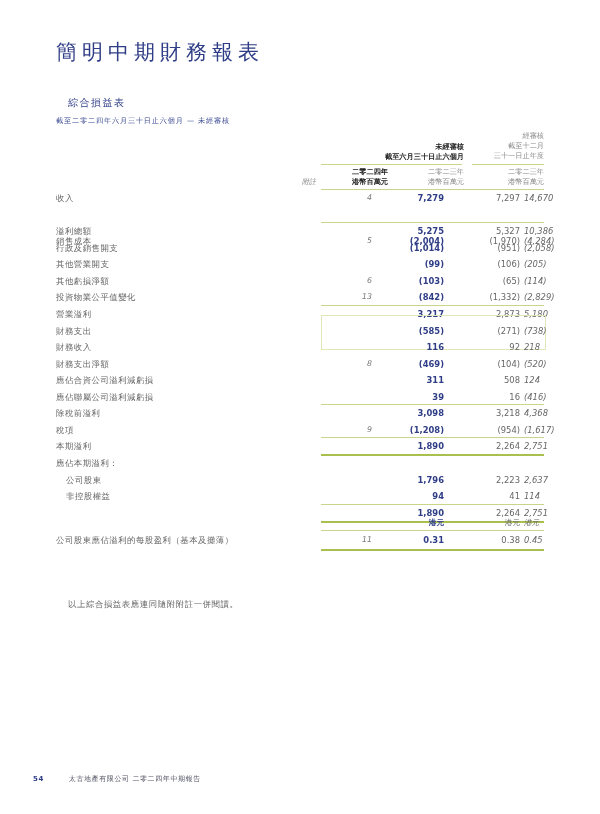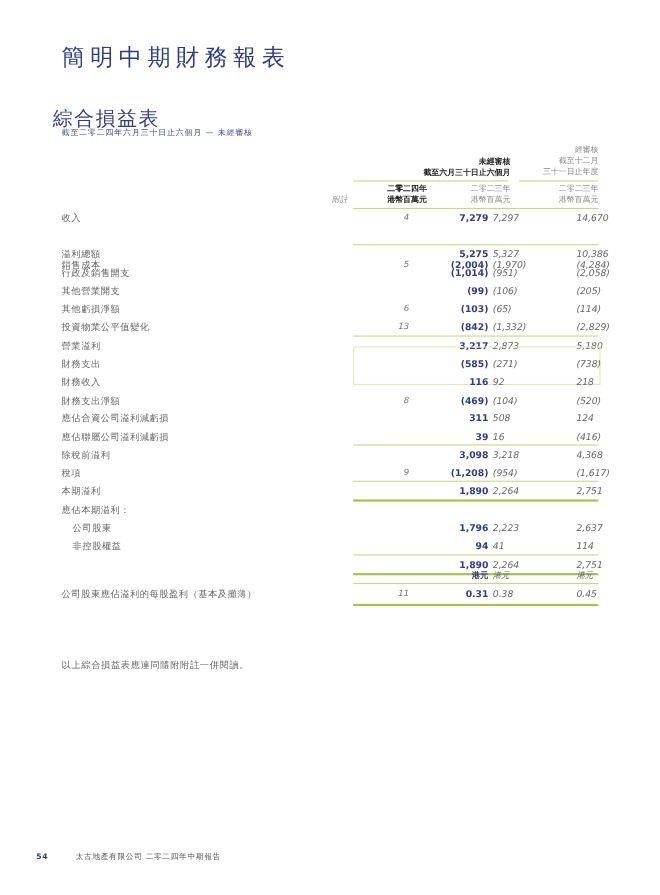--- a/index.html
+++ b/index.html
@@ -1,38 +1,38 @@
 <!DOCTYPE html>
 <html><head>
 <meta charset="utf-8">
 <style>
   html, body { margin:0; padding:0; background:#ffffff; }
   body { width:600px; height:814px; position:relative; overflow:hidden;
          font-family:"DejaVu Sans", "Liberation Sans", sans-serif; color:#555; }
   .title { position:absolute; left:56px; top:38px; font-size:21px; letter-spacing:5px; color:#2f3d86; }
-  .subtitle { position:absolute; left:48px; top:96px; font-size:18px; letter-spacing:1.5px; color:#2f3d86; }
+  .subtitle { position:absolute; left:68px; top:96px; font-size:10px; letter-spacing:1.5px; color:#2f3d86; }
   .period { position:absolute; left:56px; top:116px; font-size:7.2px; letter-spacing:0.8px; color:#3a4890; }
 
   .hdr { position:absolute; font-size:7.2px; line-height:10.5px; text-align:right; color:#888; }
   .hdr.center { color:#333; }
   .hdr.bold { color:#222; font-weight:bold; }
   .hline { position:absolute; height:1px; background:#c9d68a; }
   .hline.thick { height:2px; background:#a9c04f; }
 
   .row { position:absolute; left:56px; width:488px; height:16.5px; font-size:8.4px; }
   .row .label { position:absolute; left:0; top:3px; color:#666; letter-spacing:0.5px; }
   .row .label.indent { left:10px; }
   .row .note { position:absolute; left:290px; width:26px; top:3px; text-align:right; font-style:italic; color:#777; font-size:7.8px; }
   .row .v1 { position:absolute; left:316px; width:72px; top:3px; text-align:right; color:#2f3d86; font-weight:bold; }
-  .row .v2 { position:absolute; left:392px; width:72px; top:3px; text-align:left; color:#666;font-style:italic; }
+  .row .v2 { position:absolute; left:392px; width:72px; top:3px; text-align:right; color:#666; }
   .row .v3 { position:absolute; left:468px; width:76px; top:3px; text-align:left; color:#666;font-style:italic; }
 
   .box { position:absolute; left:321px; top:315px; width:223px; height:33px; border:1px solid #dfe6b8; }
 
-  .footnote { position:absolute; left:56px; top:599px; font-size:8.4px; letter-spacing:0.6px; color:#666; }
+  .footnote { position:absolute; left:68px; top:599px; font-size:8.4px; letter-spacing:0.6px; color:#666; }
   .footer { position:absolute; left:33px; top:774px; font-size:7px; color:#556; letter-spacing:0.6px; }
   .footer .pg { color:#2f3d86; margin-right:22px; font-weight:bold; }
 </style>
 </head>
 <body>
 
 <div class="title">簡明中期財務報表</div>
 <div class="subtitle">綜合損益表</div>
 <div class="period">截至二零二四年六月三十日止六個月 — 未經審核</div>
 

